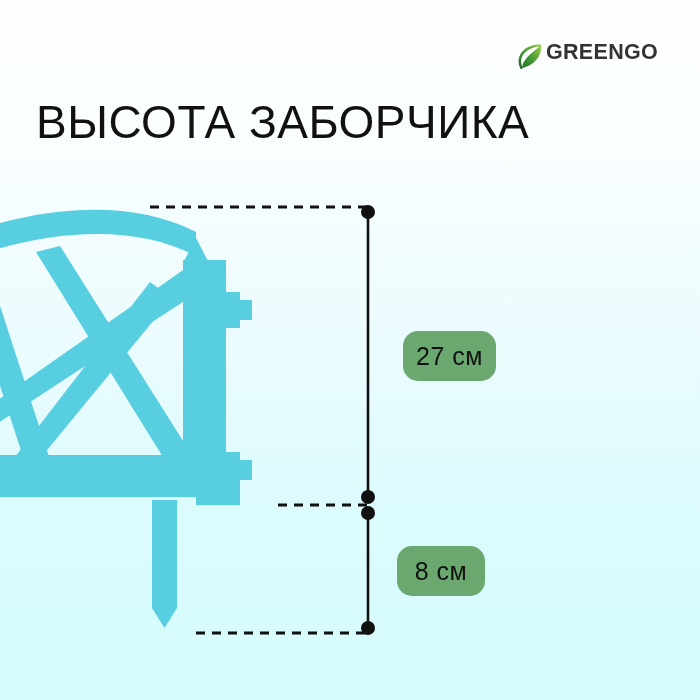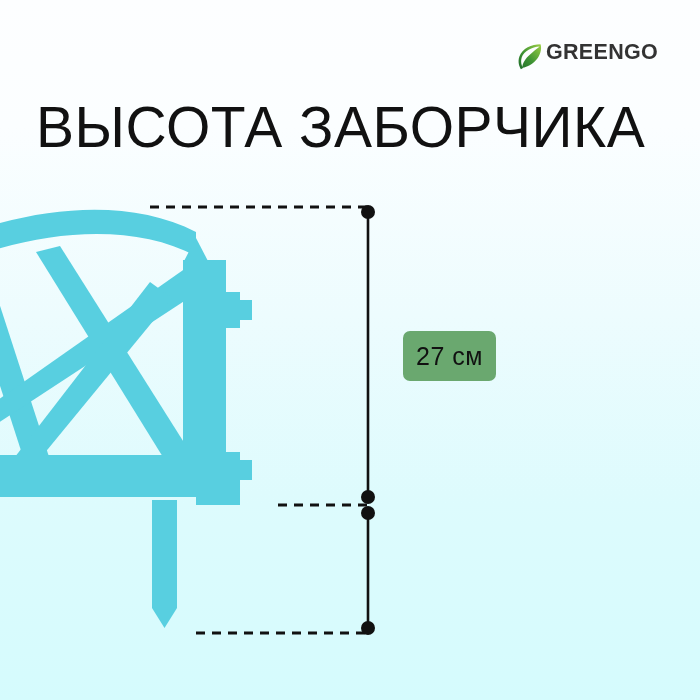--- a/index.html
+++ b/index.html
@@ -38,21 +38,21 @@
     line-height: 1;
     white-space: nowrap;
   }
 
   
   #title {
     position: absolute;
     left: 36px;
     top: 98px;
     width: 630px;
-    font-size: 57px;
+    font-size: 46px;
     font-weight: 500;
     letter-spacing: 0.5px;
     color: #111111;
     line-height: 1.05;
     white-space: nowrap;
   }
 
   
   #fence-layer, #dim-layer {
     position: absolute;
@@ -61,21 +61,21 @@
     width: 700px;
     height: 700px;
   }
 
   
   .badge {
     position: absolute;
     display: flex;
     align-items: center;
     justify-content: center;
-    border-radius: 7px;
+    border-radius: 15px;
     color: #111111;
     font-size: 25px;
     letter-spacing: 0.5px;
     white-space: nowrap;
   }
   #badge-upper {
     left: 403px;
     top: 331px;
     width: 93px;
     height: 50px;
@@ -152,14 +152,15 @@
     <line x1="368" y1="513" x2="368" y2="628" stroke="#111111" stroke-width="2.6"></line>
 
     <circle cx="368" cy="212" r="7" fill="#111111"></circle>
     <circle cx="368" cy="497" r="7" fill="#111111"></circle>
     <circle cx="368" cy="513" r="7" fill="#111111"></circle>
     <circle cx="368" cy="628" r="7" fill="#111111"></circle>
   </svg>
 
   <div class="badge" id="badge-upper" style="background: rgb(106, 168, 111);">27 см</div>
 
+  <div class="badge" id="badge-lower" style="background: rgb(106, 168, 111);">8 см</div>
 
 </div>
 
 </body></html>

